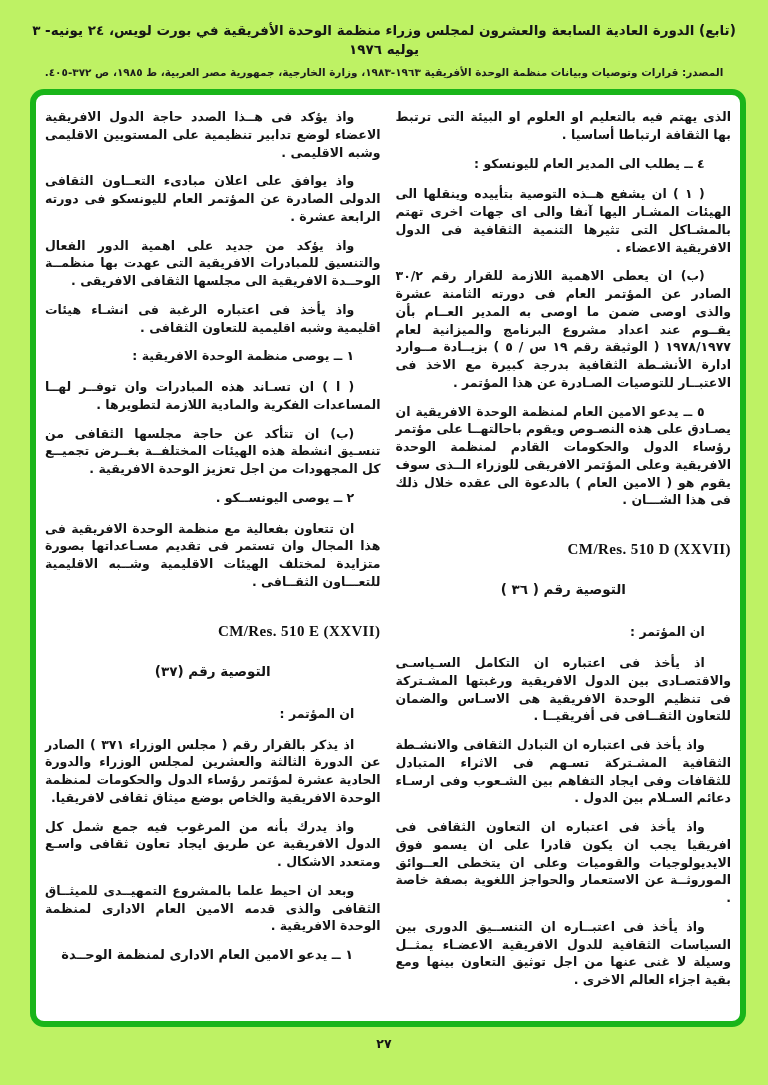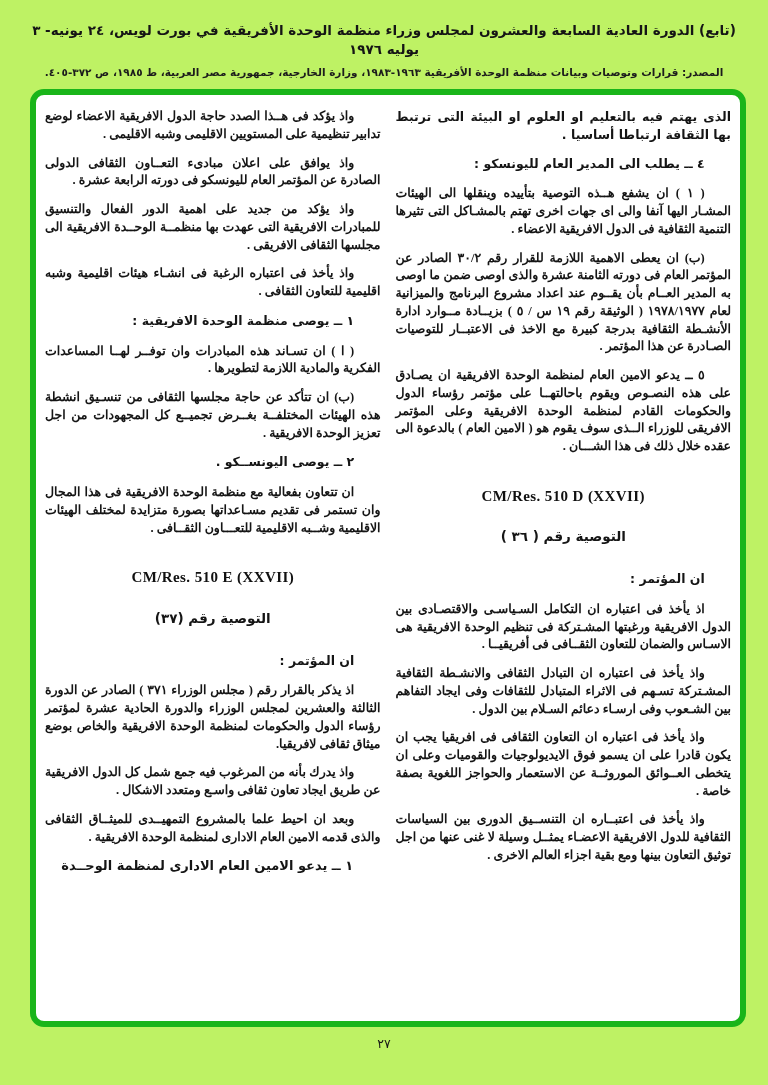--- a/index.html
+++ b/index.html
@@ -21,38 +21,38 @@
     padding:13px 9px 0 9px;overflow:hidden;background:#fff;
   }
   .columns{display:flex;direction:rtl;gap:15px;height:100%;}
   .col{flex:1;direction:rtl;min-width:0;}
 
   
   .para{
     font-size:12.5px;font-weight:bold;line-height:1.42;
     text-align:justify;margin:0 0 11px 0;
   }
-  .kind-body{text-indent:2.1em;font-family:Liberation Serif, serif;}
+  .kind-body{text-indent:2.1em;}
   .kind-cont{text-indent:0;}
   .kind-clause{text-indent:2.1em;margin-bottom:13px;}
   .kind-heading{
     text-align:center;text-indent:0;font-size:13.5px;
     margin:6px 0 24px 0;
   }
   .kind-ref{
-    direction:ltr;text-align:center;text-indent:0;
+    direction:ltr;text-align:right;text-indent:0;
     font-family:"Liberation Serif",serif;font-size:15px;font-weight:bold;
     letter-spacing:.4px;margin:30px 0 20px 0;color:#111;
   }
   .kind-emphasis{text-indent:2.1em;font-size:13px;margin-top:4px;}
 
   
   .page-footer{
     position:absolute;left:0;top:1036px;width:100%;
-    text-align:center;font-size:12.5px;font-weight:normal;
+    text-align:center;font-size:12.5px;font-weight:bold;
   }
 </style>
 </head>
 <body>
 
 <div class="page">
 
   <header class="page-header">
     <div class="header-line1">(تابع) الدورة العادية السابعة والعشرون لمجلس وزراء منظمة الوحدة الأفريقية في بورت لويس، ٢٤ يونيه- ٣ يوليه ١٩٧٦</div>
     <div class="header-line2">المصدر: قرارات وتوصيات وبيانات منظمة الوحدة الأفريقية ١٩٦٣-١٩٨٣، وزارة الخارجية، جمهورية مصر العربية، ط ١٩٨٥، ص ٣٧٢-٤٠٥.</div>

